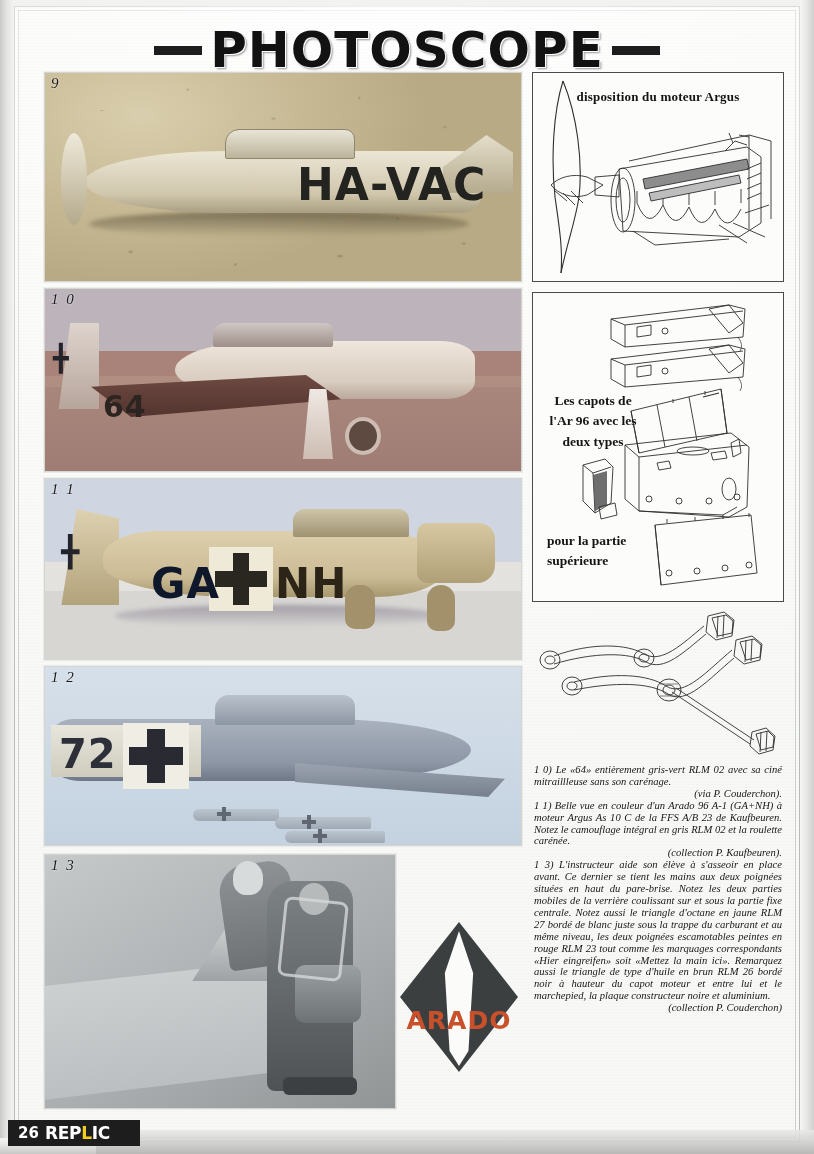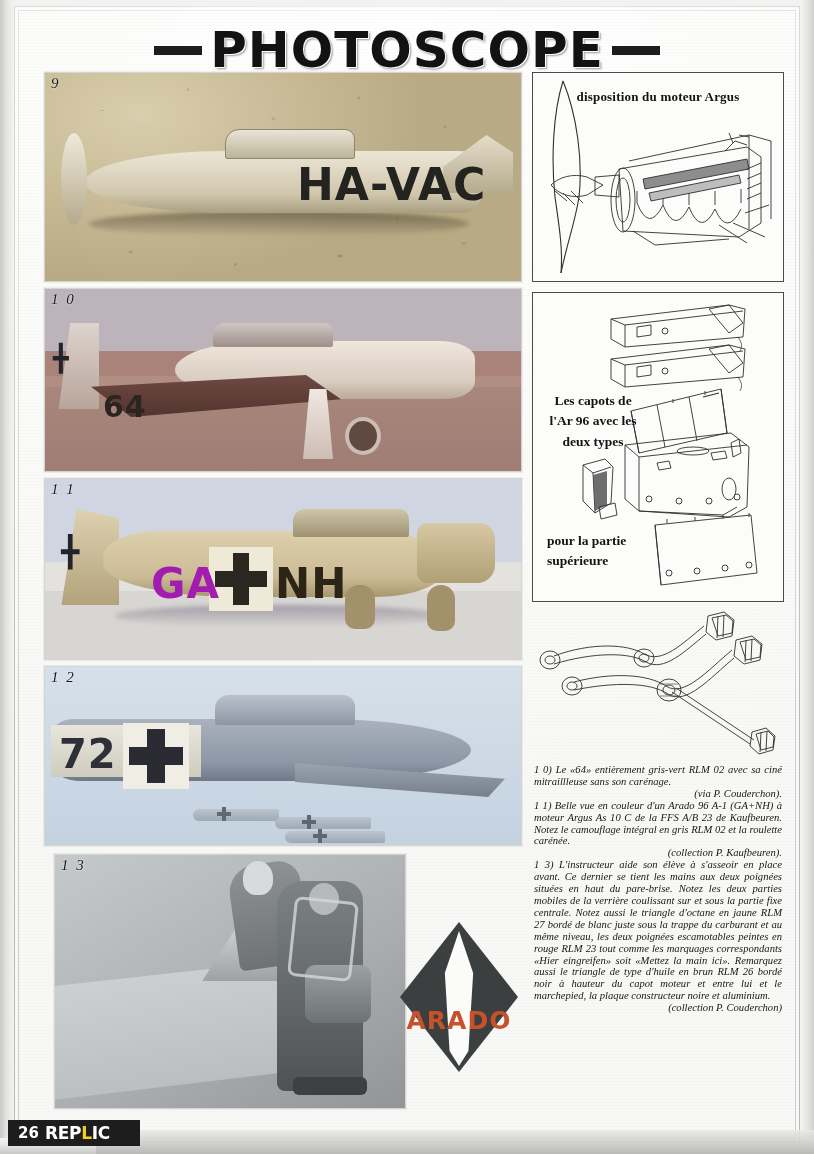--- a/index.html
+++ b/index.html
@@ -129,21 +129,21 @@
   #p11 .nose{position:absolute;left:372px;top:44px;width:78px;height:60px;
         background:linear-gradient(180deg,#d7c8a3,#b0a077);
         border-radius:10px 16px 18px 10px;}
   #p11 .canopy{position:absolute;left:248px;top:30px;width:116px;height:28px;
         background:linear-gradient(180deg,#cfc5a8,#9f9273);
         border-radius:12px 10px 2px 2px;}
   #p11 .tailfin{position:absolute;left:10px;top:30px;width:64px;height:96px;
         background:linear-gradient(180deg,#ded1b0,#b2a37c);
         clip-path:polygon(10% 100%,34% 0,100% 10%,100% 100%);}
   #p11 .swas{left:16px;top:58px;font-size:30px;}
-  #p11 .code{left:106px;top:80px;font-size:42px;color:#a21caf;}
+  #p11 .code{left:106px;top:80px;font-size:42px;color:#0f172a;}
   #p11 .cross{left:170px;top:74px;width:52px;height:52px;}
   #p11 .cross::before,#p11 .cross::after{background:#2a2620;}
   #p11 .xwhite{position:absolute;left:164px;top:68px;width:64px;height:64px;
         background:#efe9d8;}
   #p11 .lg1{position:absolute;left:300px;top:106px;width:30px;height:44px;
         background:#a2916b;border-radius:14px 14px 10px 10px;}
   #p11 .lg2{position:absolute;left:382px;top:106px;width:28px;height:46px;
         background:#a2916b;border-radius:14px 14px 10px 10px;}
   #p11 .shad{position:absolute;left:70px;top:126px;width:330px;height:22px;
         background:linear-gradient(180deg,rgba(120,110,130,.55),rgba(120,110,130,0));
@@ -169,21 +169,21 @@
         background:linear-gradient(180deg,#9aa3af,#767f8d);
         clip-path:polygon(0 0,100% 46%,92% 100%,0 56%);}
   .mini{position:absolute;height:12px;
         background:linear-gradient(180deg,#b9c2cc,#98a2ae);
         border-radius:6px 2px 2px 6px;opacity:.85;}
   .mini .mc{position:absolute;left:28%;top:-2px;width:14px;height:14px;}
   .mini .mc::before{content:"";position:absolute;left:36%;top:0;width:28%;height:100%;background:#4e5560;}
   .mini .mc::after{content:"";position:absolute;top:36%;left:0;height:28%;width:100%;background:#4e5560;}
 
   
-  #p13{left:10px;top:782px;width:350px;height:253px;background:#8b5cf6;text-align:right;}
+  #p13{left:0;top:782px;width:350px;height:253px;background:#8b5cf6;text-align:right;}
   #p13 .g1{position:absolute;inset:0;
         background:linear-gradient(150deg,#c6c9ca,#a9adaf 60%,#919596);}
   #p13 .wingsurf{position:absolute;left:-10px;top:96px;width:300px;height:150px;
         background:linear-gradient(170deg,#d2d5d6,#b4b8ba);
         clip-path:polygon(0 24%,100% 2%,100% 76%,0 100%);}
   #p13 .cock{position:absolute;left:126px;top:70px;width:118px;height:56px;
         background:linear-gradient(180deg,#cfd2d3,#9ea2a4);
         clip-path:polygon(18% 100%,48% 0,100% 10%,100% 100%);}
   #p13 .man1{position:absolute;left:178px;top:8px;width:72px;height:104px;
         background:linear-gradient(180deg,#8e9294,#6e7274);

